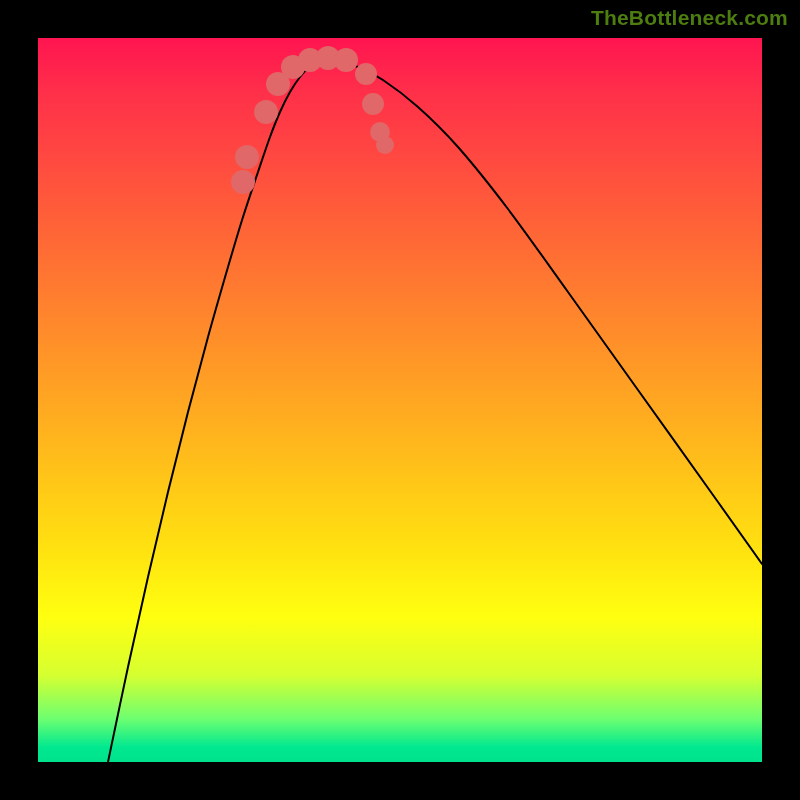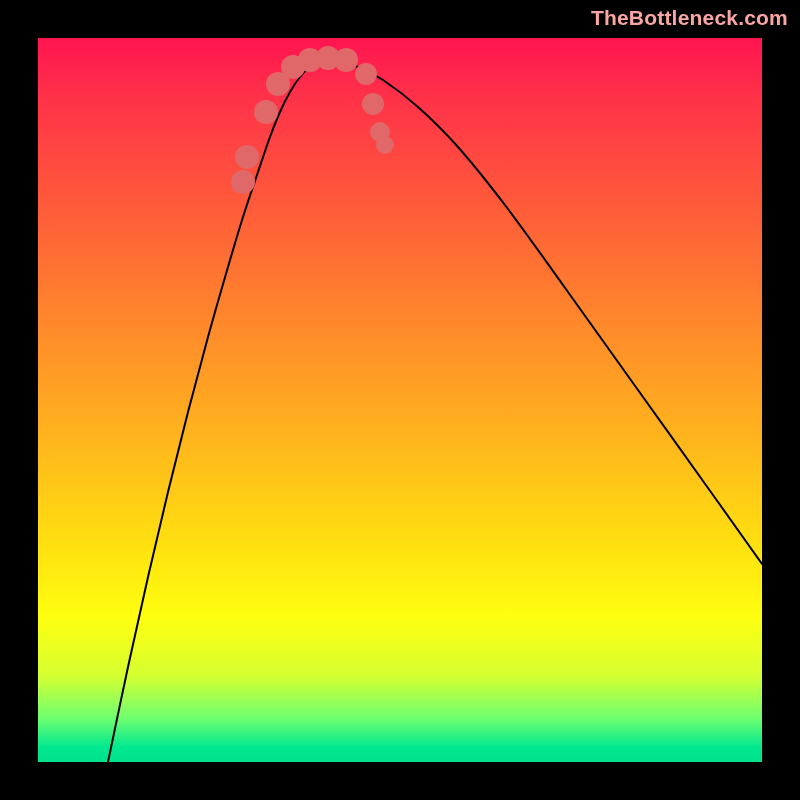--- a/index.html
+++ b/index.html
@@ -40,21 +40,21 @@
       #00e28c 100%
     );
   }
   .watermark {
     position: absolute;
     top: 6px;
     right: 12px;
     font-family: Arial, Helvetica, sans-serif;
     font-size: 21px;
     font-weight: 600;
-    color: #fca5a5;
+    color: #4d7c0f;
     letter-spacing: 0.2px;
   }
   svg.curves {
     position: absolute;
     left: 0;
     top: 0;
     width: 724px;
     height: 724px;
   }
 </style>

